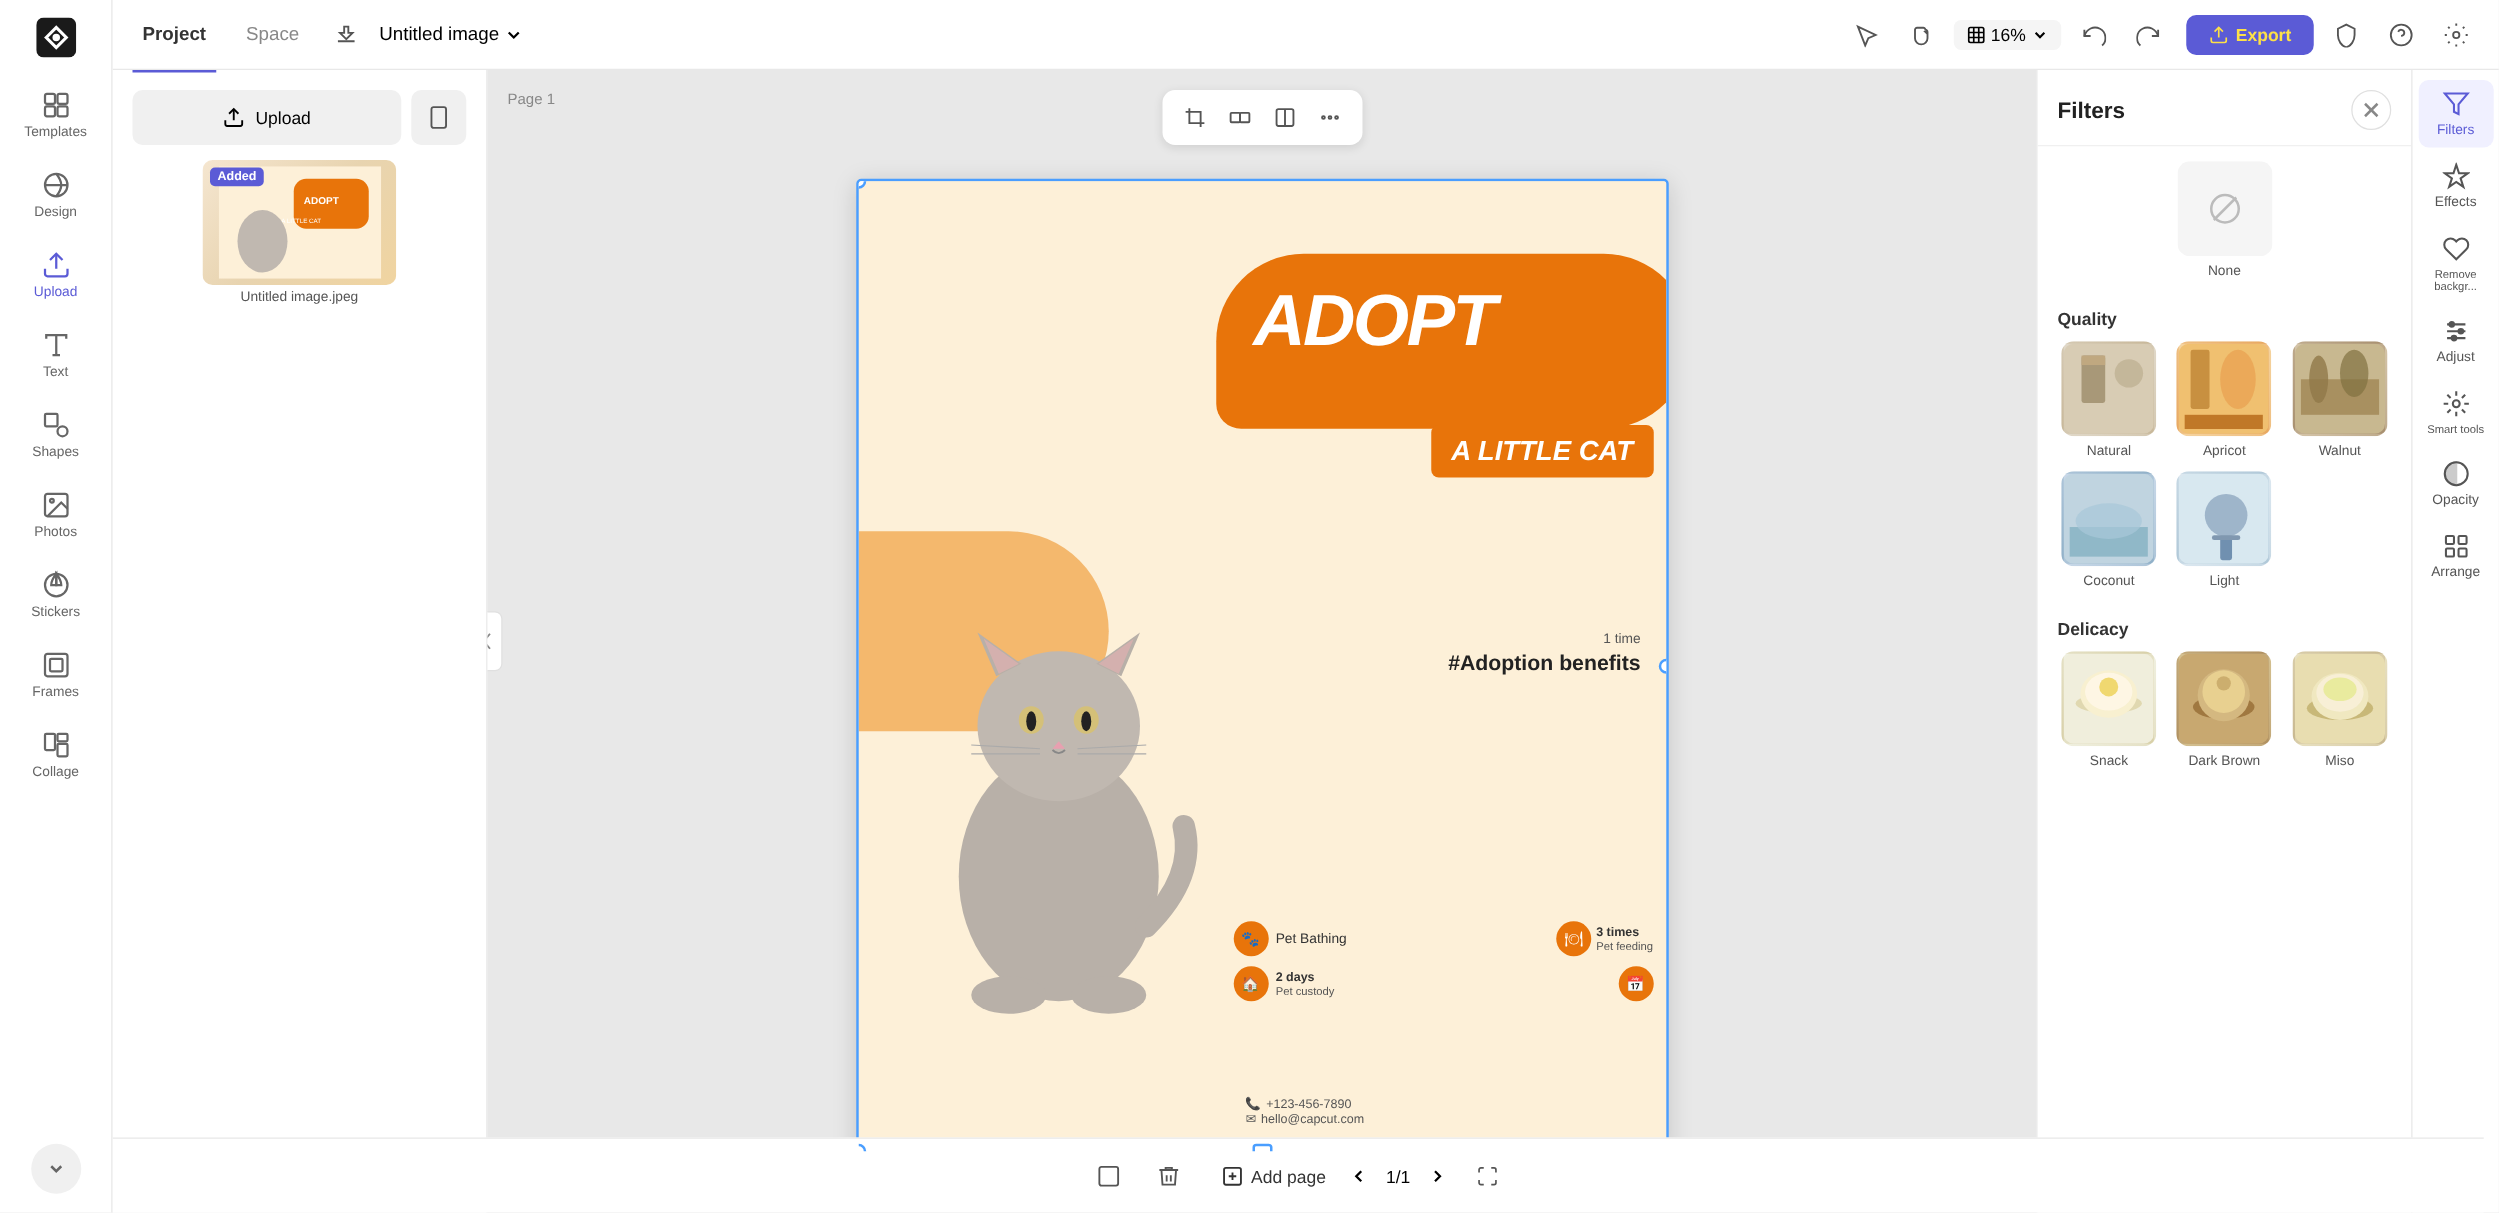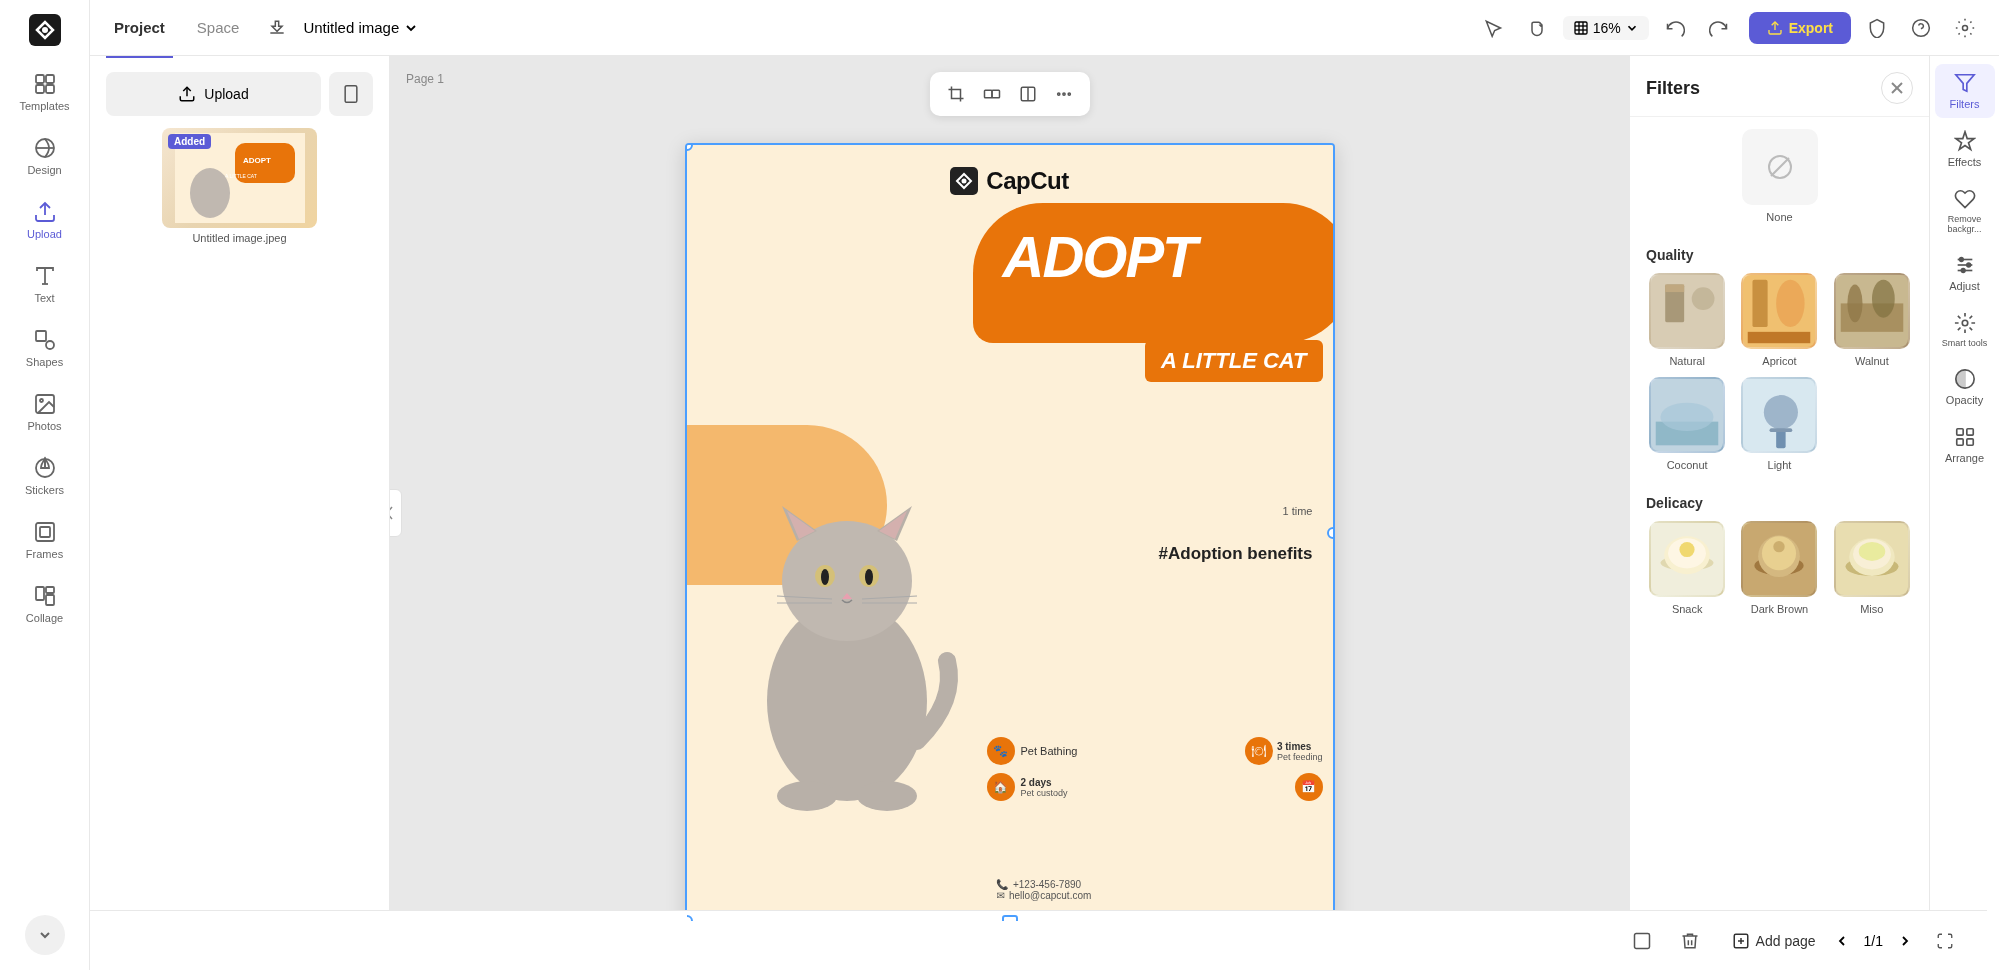--- a/index.html
+++ b/index.html
@@ -226,21 +226,21 @@
     .canvas-footer { position: absolute; bottom: 20px; left: 310px; right: 20px; font-size: 10px; color: #555; }
     .orange-shape { position: absolute; top: 280px; left: 0; width: 200px; height: 160px; background: #f0a040; border-radius: 0 80px 80px 0; opacity: 0.7; }
 
     
     .bottom-bar {
       position: absolute;
       bottom: 0; left: 90px; right: 12px;
       height: 60px;
       background: #fff;
       border-top: 1px solid #e8e8e8;
-      display: flex; align-items: center; justify-content: flex-end;
+      display: flex; align-items: center; justify-content: center;
       padding: 0 24px;
     }
     .bottom-left { display: flex; gap: 12px; align-items: center; }
     .bottom-icon-btn { width: 36px; height: 36px; display: flex; align-items: center; justify-content: center; cursor: pointer; color: #555; font-size: 20px; border: none; background: transparent; border-radius: 6px; }
     .add-page-btn { display: flex; align-items: center; gap: 6px; font-size: 14px; cursor: pointer; color: #333; border: none; background: transparent; padding: 6px 12px; border-radius: 6px; }
     .page-nav { display: flex; align-items: center; gap: 8px; font-size: 14px; }
     .page-nav-btn { width: 28px; height: 28px; display: flex; align-items: center; justify-content: center; cursor: pointer; border-radius: 4px; border: none; background: transparent; }
 
     
     .right-panel {
@@ -561,28 +561,20 @@
 
     <div class="canvas-frame" style="margin-top:40px;">
 
       <div class="handle tl"></div>
       <div class="handle bl"></div>
       <div class="handle bm"></div>
       <div class="handle rm"></div>
 
       <div style="position:relative;width:100%;height:100%;background:#fdf0d8;overflow:hidden;">
 
-        <div style="position:absolute;top:22px;left:0;right:0;display:flex;align-items:center;justify-content:center;gap:8px;">
-          <svg width="28" height="28" viewBox="0 0 28 28" fill="none">
-            <rect width="28" height="28" rx="5" fill="#222"></rect>
-            <path d="M7 14L14 7L21 14L14 21Z" fill="none" stroke="white" stroke-width="2"></path>
-            <circle cx="14" cy="14" r="2.5" fill="white"></circle>
-          </svg>
-          <span style="font-size:24px;font-weight:900;color:#111;letter-spacing:-0.5px;">CapCut</span>
-        </div>
 
         <div style="position:absolute;top:58px;right:-20px;width:380px;height:140px;background:#e8740a;border-radius:70px 70px 70px 20px;">
           <span style="position:absolute;top:20px;left:30px;font-size:58px;font-weight:900;color:#fff;font-style:italic;letter-spacing:-2px;">ADOPT</span>
         </div>
 
         <div style="position:absolute;top:195px;right:10px;background:#e8740a;padding:8px 16px;border-radius:6px;">
           <span style="font-size:22px;font-weight:900;color:#fff;font-style:italic;">A LITTLE CAT</span>
         </div>
 
         <div class="orange-shape"></div>
@@ -615,21 +607,21 @@
 
             <ellipse cx="90" cy="375" rx="30" ry="15" fill="#b8b0a8"></ellipse>
             <ellipse cx="170" cy="375" rx="30" ry="15" fill="#b8b0a8"></ellipse>
 
             <path d="M200 320 Q240 280 230 240" fill="none" stroke="#b8b0a8" stroke-width="18" stroke-linecap="round"></path>
           </svg>
         </div>
 
         <div style="position:absolute;top:360px;right:20px;left:300px;display:flex;flex-direction:column;align-items:flex-end;gap:4px;">
           <span style="font-size:11px;color:#555;">1 time</span>
-          <span style="font-size:17px;font-weight:800;color:#222;margin-top:23px;">#Adoption benefits</span>
+          <span style="font-size:17px;font-weight:800;color:#222;">#Adoption benefits</span>
         </div>
 
         <div style="position:absolute;bottom:120px;right:10px;left:300px;display:flex;flex-direction:column;gap:8px;">
           <div style="display:flex;align-items:center;gap:6px;justify-content:flex-start;">
             <div class="orange-circle">🐾</div>
             <span style="font-size:11px;color:#333;">Pet Bathing</span>
             <div style="margin-left:auto;display:flex;align-items:center;gap:4px;">
               <div class="orange-circle">🍽</div>
               <div style="display:flex;flex-direction:column;">
                 <span style="font-size:10px;font-weight:700;color:#333;">3 times</span>

